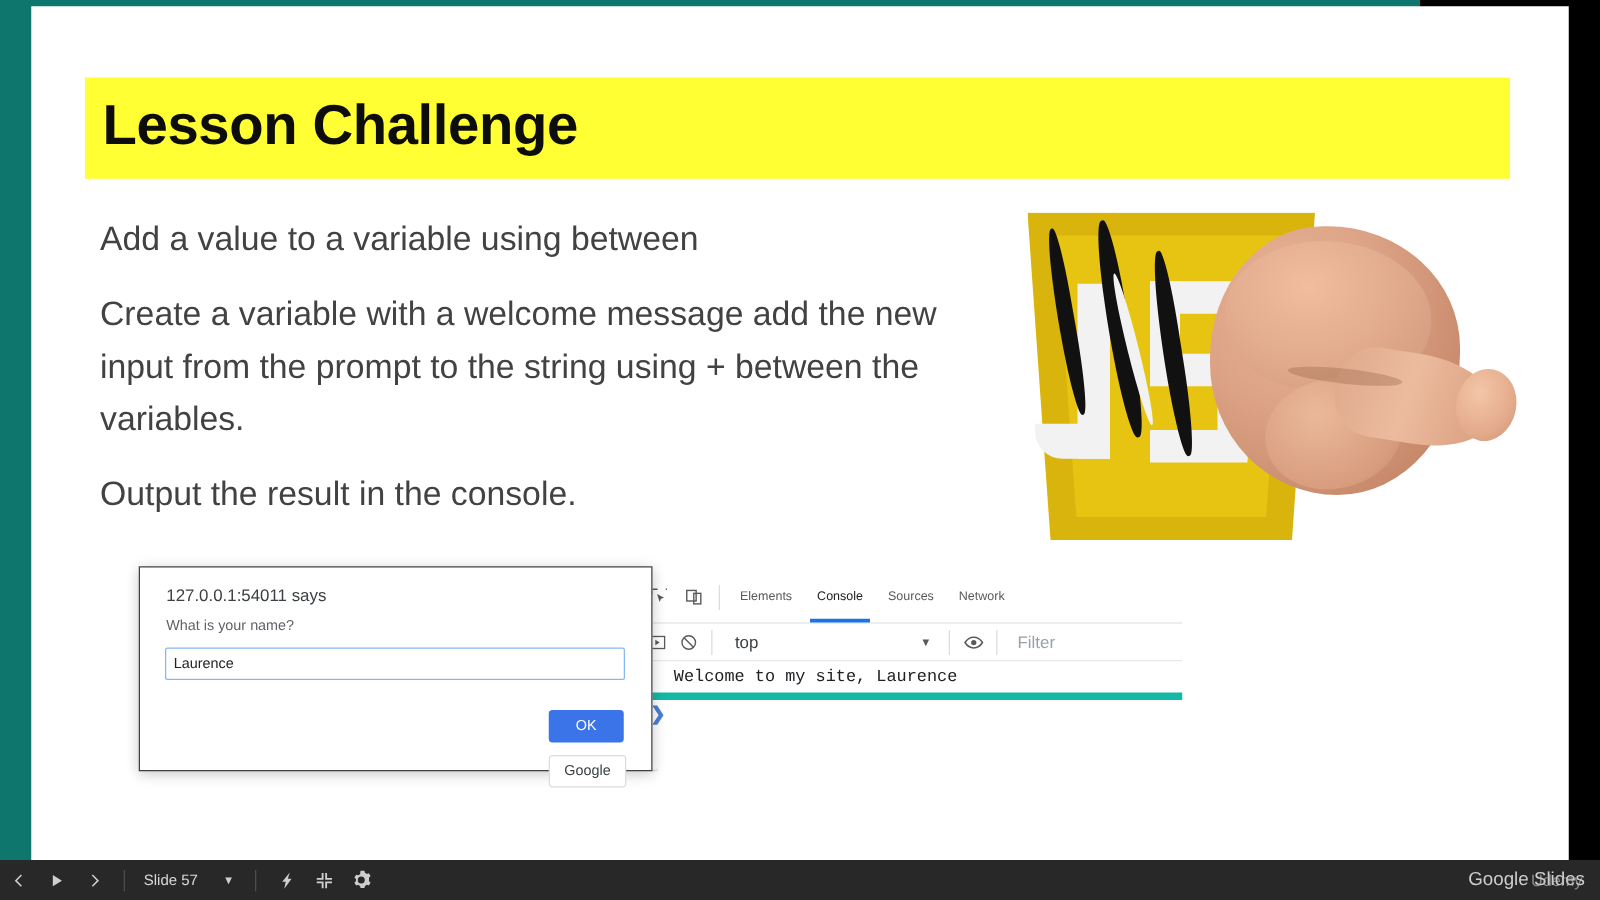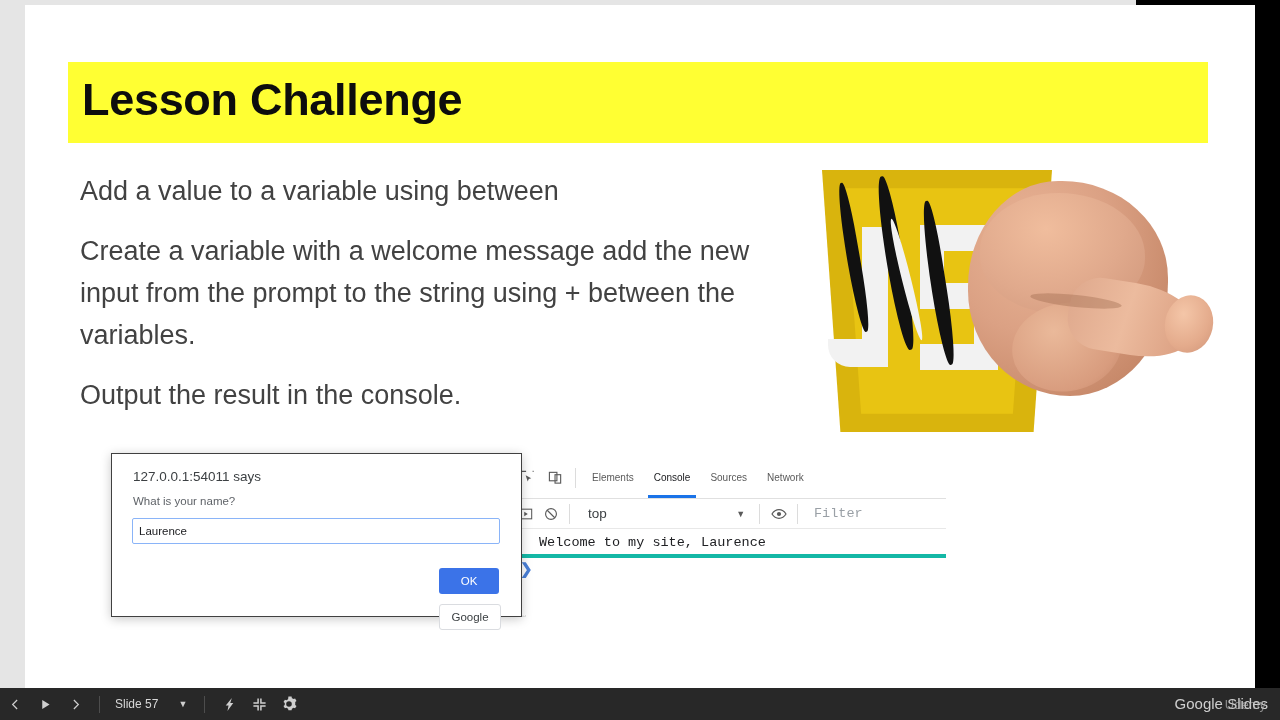--- a/index.html
+++ b/index.html
@@ -9,21 +9,21 @@
     width: 1280px;
     height: 720px;
     overflow: hidden;
     font-family: "Liberation Sans", sans-serif;
   }
 
   #root {
     position: relative;
     width: 1136px;
     height: 720px;
-    background: #e5e5e5;
+    background: #0f766e;
   }
 
   
   .slide-canvas {
     position: absolute;
     left: 25px;
     top: 5px;
     width: 1230px;
     height: 683px;
     background: #ffffff;
@@ -378,31 +378,31 @@
     margin-right: 8px;
     font-size: 9px;
     color: #5a5a5a;
   }
   .dt-filter {
     border: none;
     outline: none;
     background: transparent;
     font-size: 13.5px;
     color: #202124;
-    font-family: Liberation Mono, monospace;
+    font-family: Liberation Sans, sans-serif;
     width: 130px;
     padding-left: 10px;
   }
   .dt-filter::placeholder { color: #9aa0a6; }
   .console-msg {
     padding: 6px 0 4px 26px;
     font-family: "Liberation Mono", monospace;
     font-size: 13.5px;
     color: #202124;
-    border-bottom: 4px solid #14b8a6;
+    border-bottom: 6px solid #14b8a6;
     white-space: nowrap;
   }
   .console-prompt {
     position: relative;
     height: 26px;
   }
   .console-prompt .chev {
     position: absolute;
     left: 7px; top: 2px;
     color: #4a7fd6;

